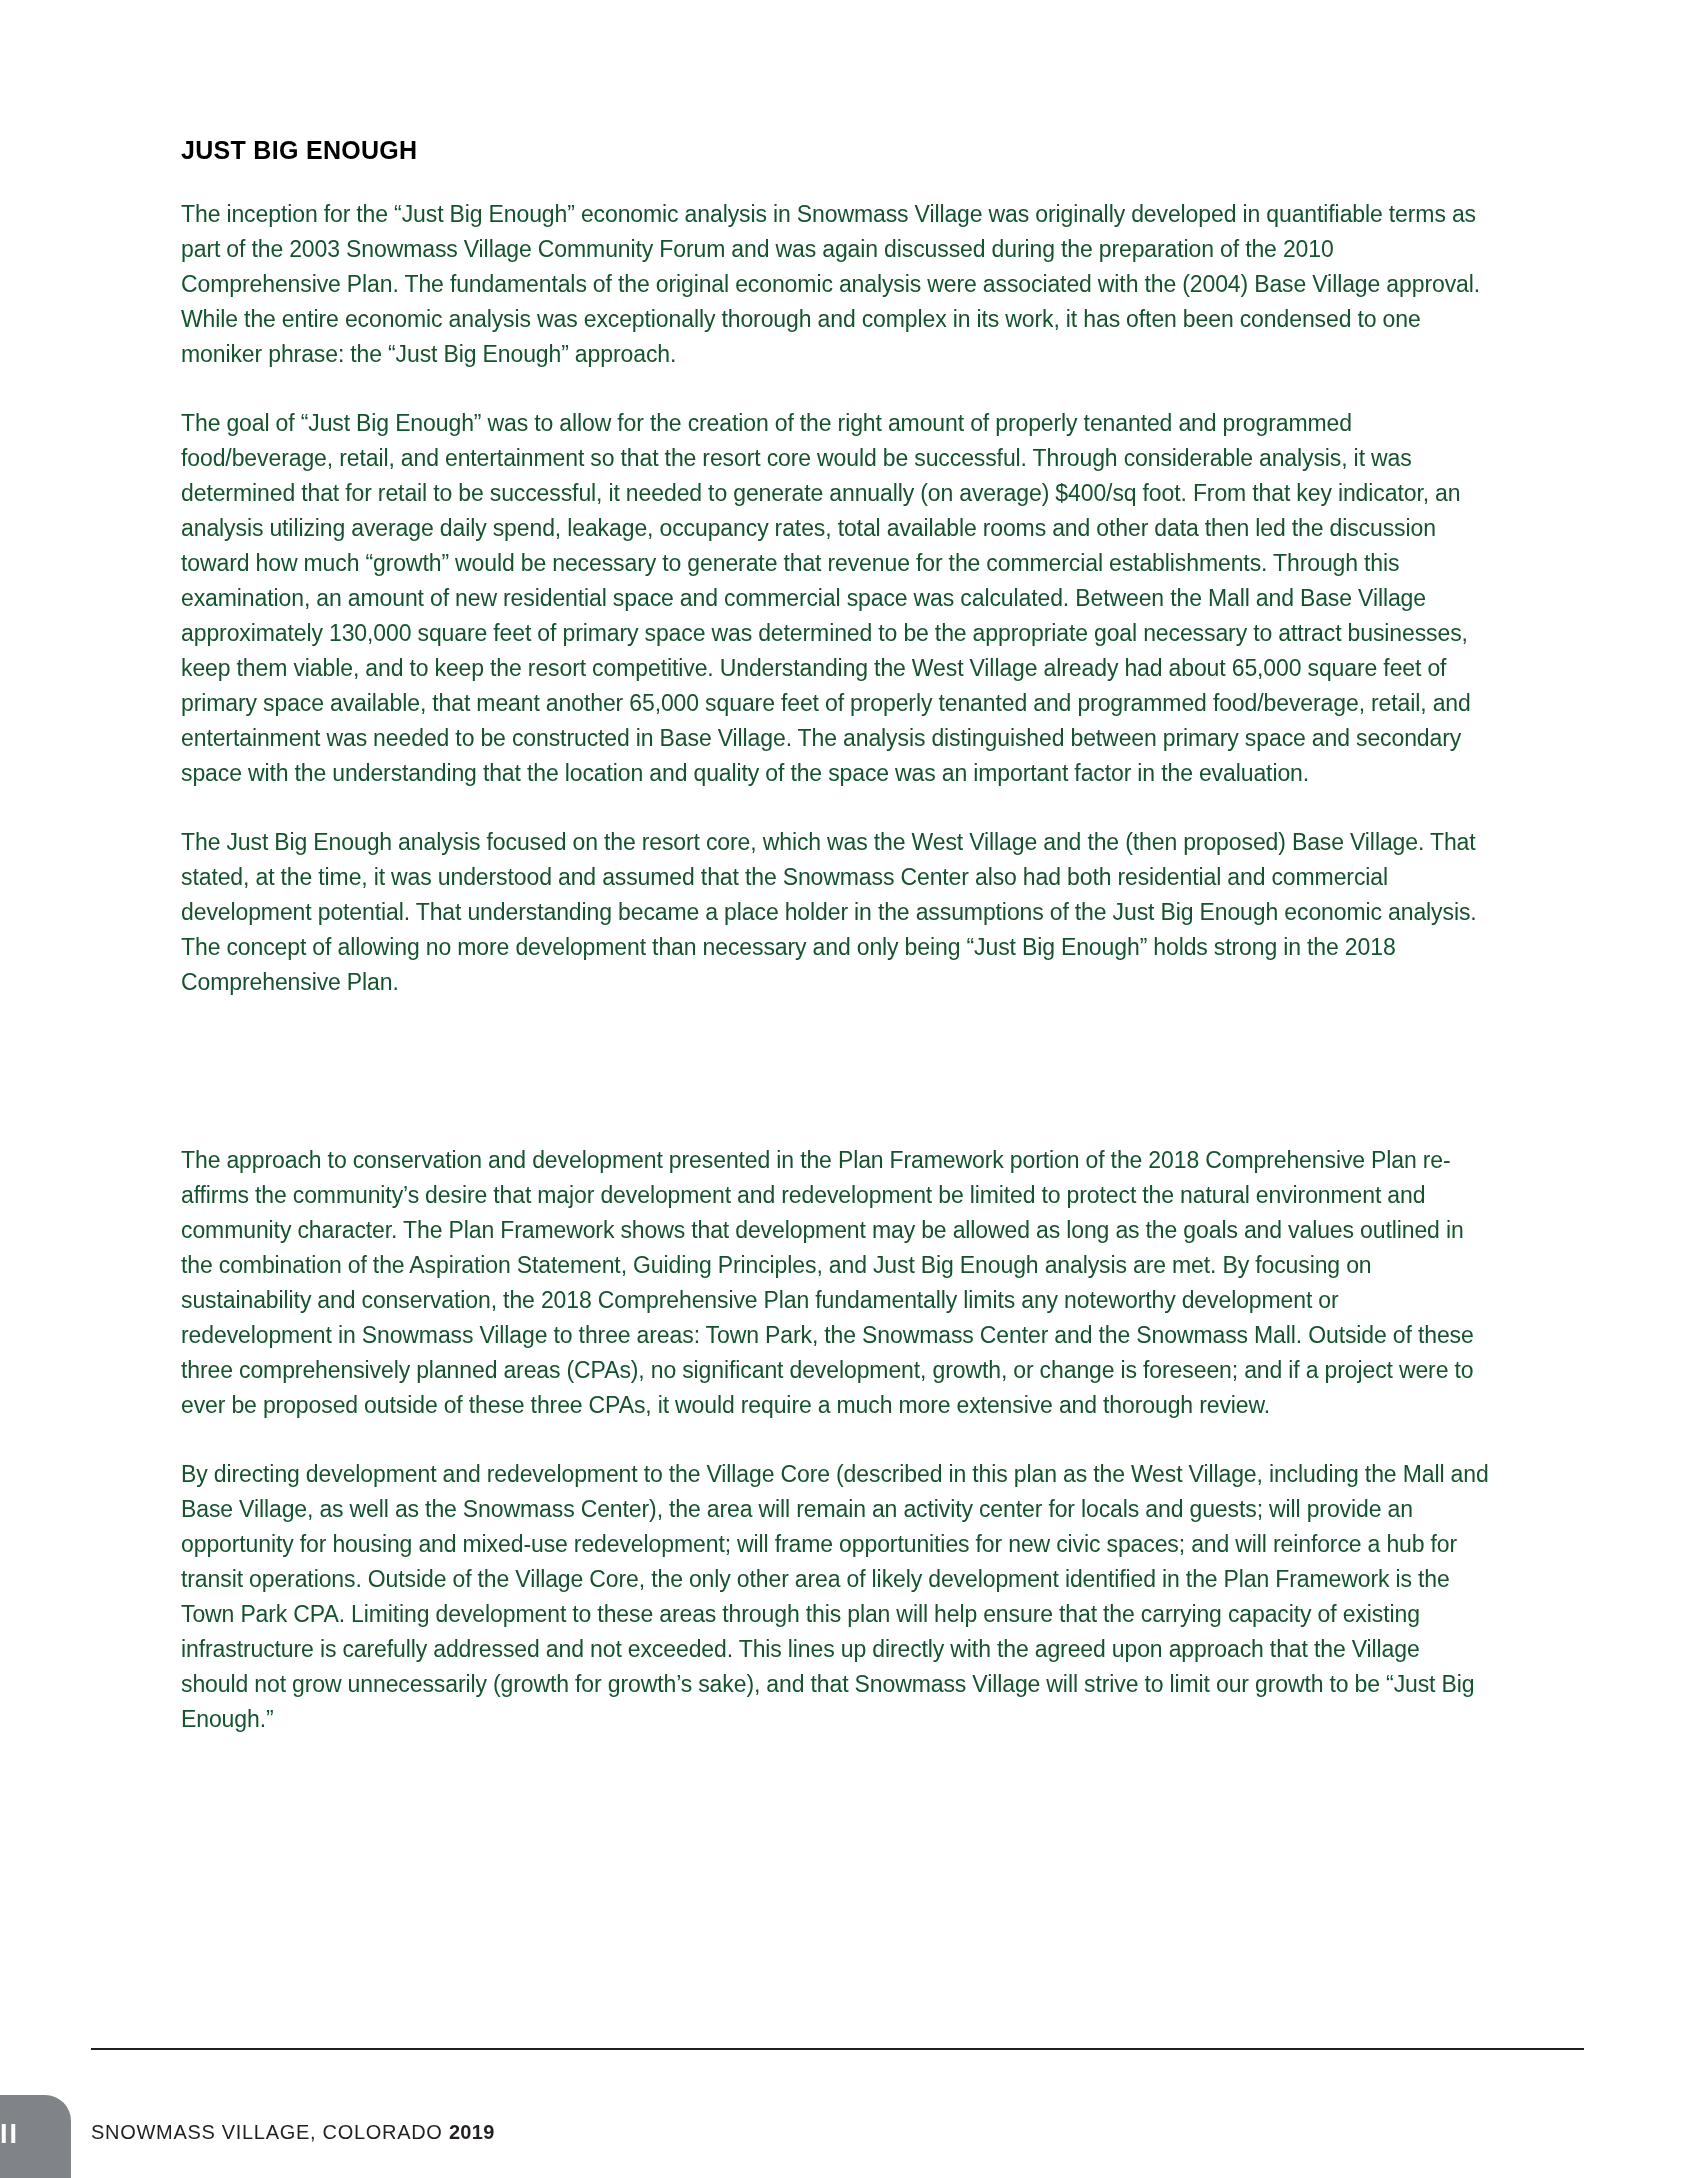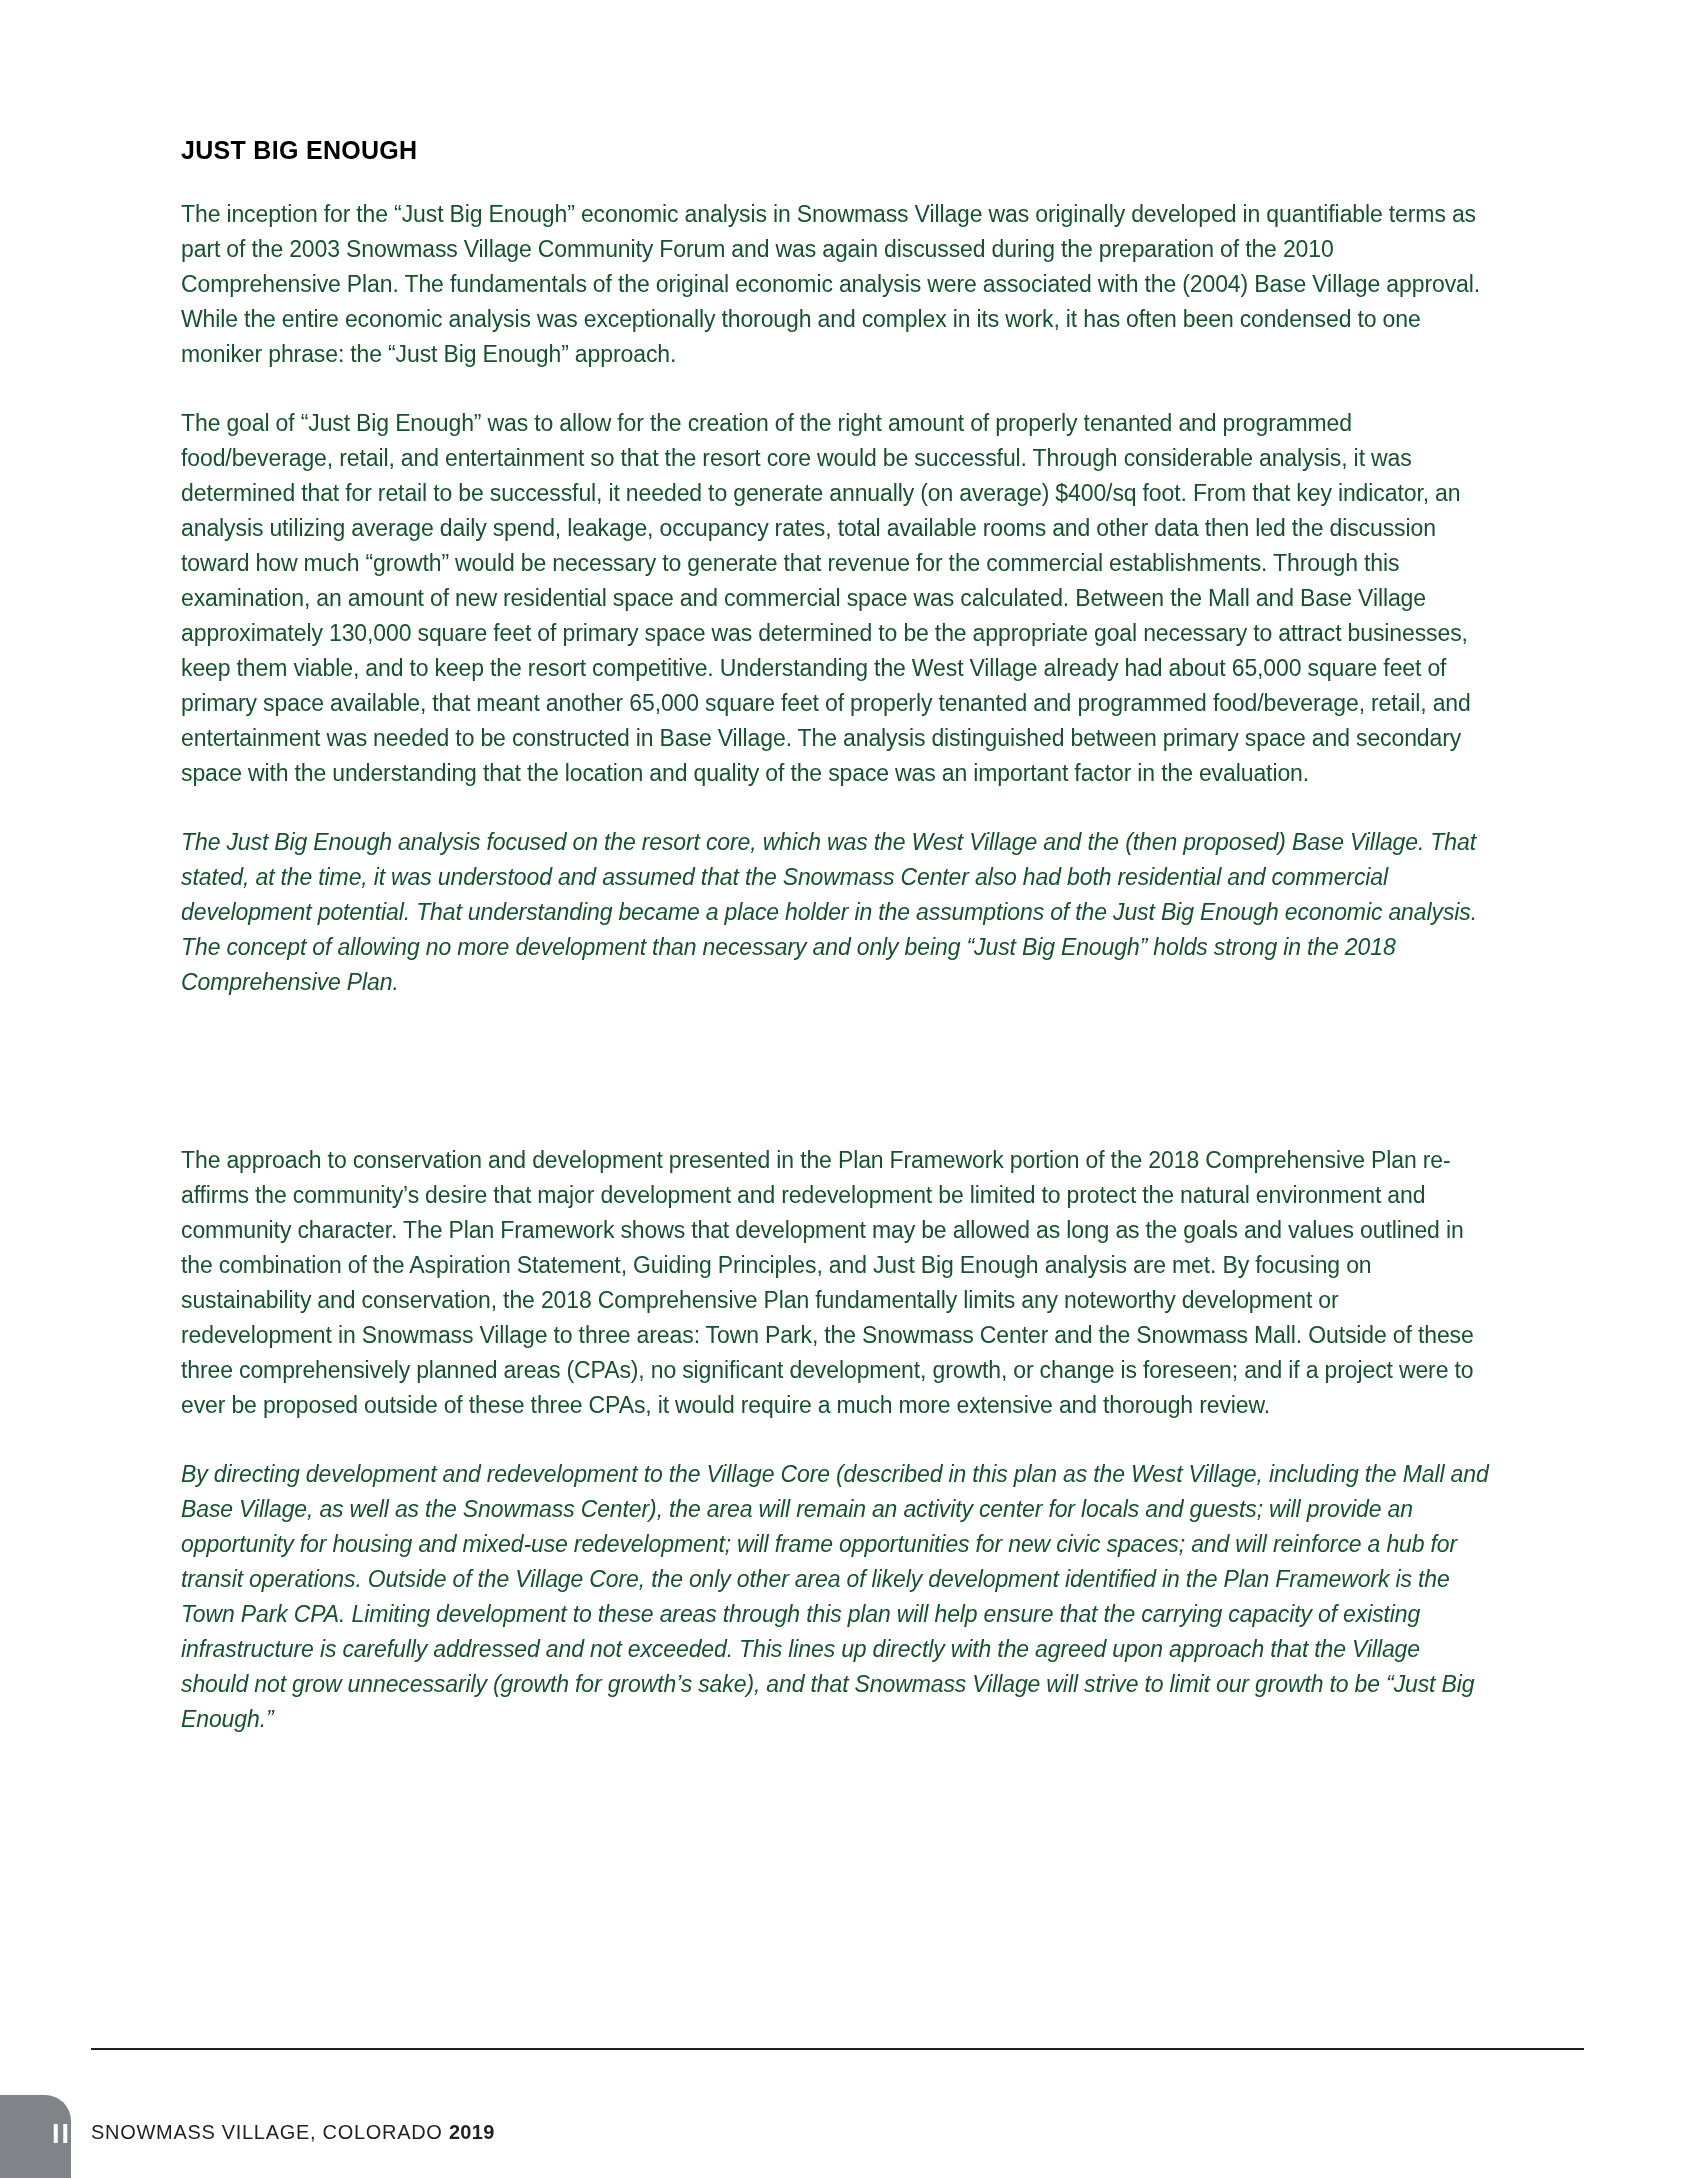--- a/index.html
+++ b/index.html
@@ -47,21 +47,20 @@
     line-height: 35px;
     margin: 0 0 34px 0;
     padding: 0;
     color: #14532d;
     text-align: left;
     letter-spacing: -0.1px;
     word-spacing: -0.2px;
   }
   p.body-text:last-child {
     margin-bottom: 0;
-    font-style: italic;
   }
   .spacer-block {
     height: 105px;
   }
   .footer {
     position: absolute;
     left: 0;
     bottom: 0;
     width: 1683px;
     height: 158px;
@@ -91,21 +90,21 @@
   .page-tab {
     position: absolute;
     left: 0;
     top: 75px;
     width: 71px;
     height: 83px;
     background: #808488;
     border-top-right-radius: 26px;
     display: flex;
     align-items: center;
-    justify-content: flex-end;
+    justify-content: flex-start;
   }
   .page-tab-number {
     font-family: "Liberation Sans", sans-serif;
     font-size: 27px;
     font-weight: bold;
     color: #ffffff;
     letter-spacing: 2px;
     line-height: 1;
     transform: translateY(-2px);
   }

